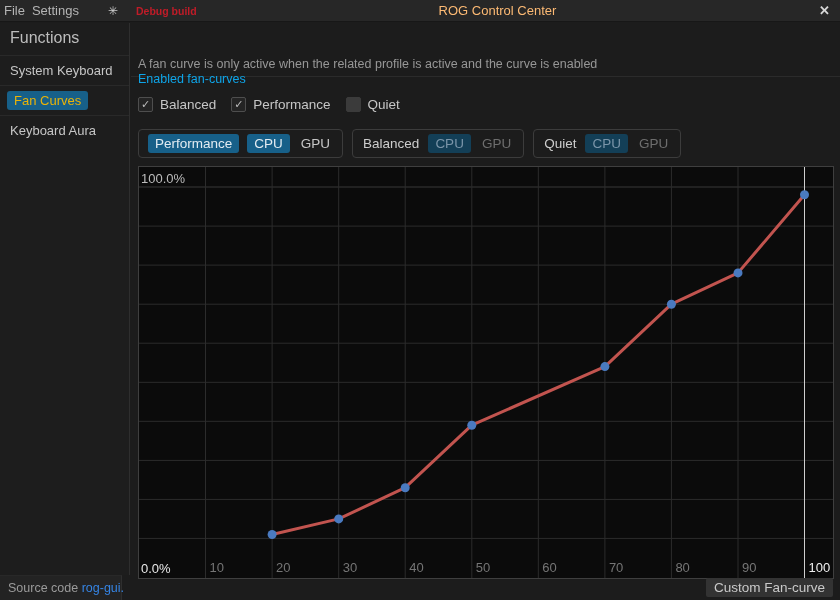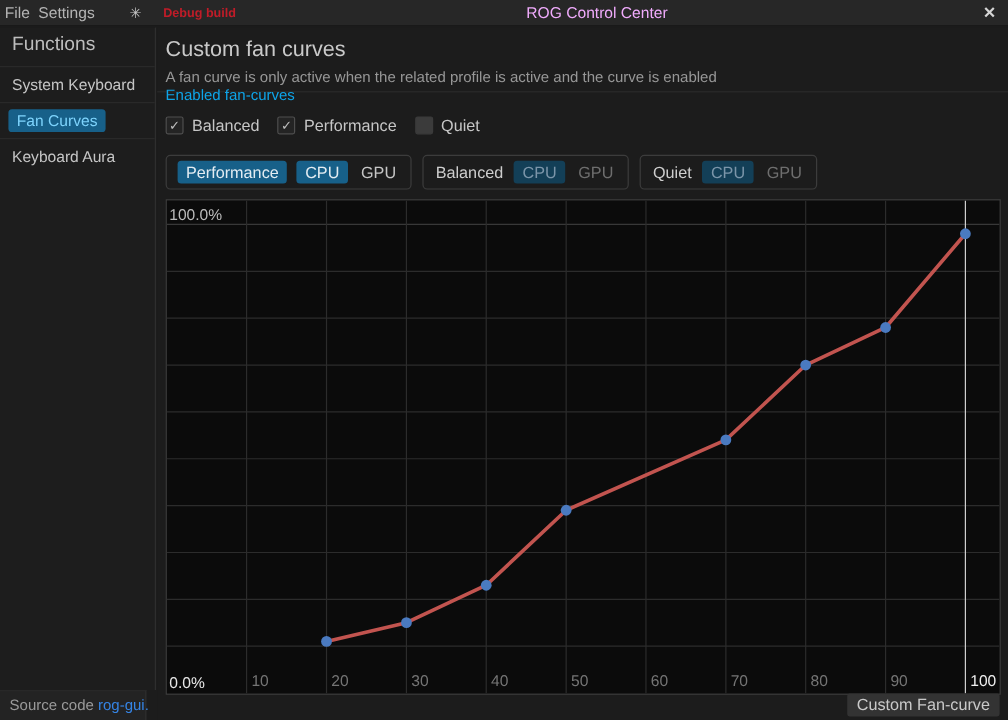--- a/index.html
+++ b/index.html
@@ -7,31 +7,31 @@
   body { font-family:"Liberation Sans", sans-serif; }
   #app { position:relative; width:840px; height:600px; background:#1c1c1c; overflow:hidden; }
 
   
   .titlebar { position:absolute; top:0; left:0; right:0; height:22px; background:#272727;
               border-bottom:1px solid #171717; display:flex; align-items:center;
               font-size:13px; color:#b4b4b4; }
   .menu-item { margin-left:1px; padding:0 3px; cursor:default; }
   .theme-icon { margin-left:26px; font-size:12px; color:#c9c9c9; }
   .debug { margin-left:18px; font-size:10.5px; font-weight:bold; color:var(--debug,#c01c28); }
-  .win-title { position:absolute; left:155px; right:0; text-align:center; color:#f0abfc; }
+  .win-title { position:absolute; left:155px; right:0; text-align:center; color:#fdba74; }
   .win-close { position:absolute; right:10px; top:0; height:22px; line-height:22px;
                font-size:13px; font-weight:bold; color:#d6d6d6; cursor:default; }
 
   
   .sidebar { position:absolute; top:23px; left:0; width:130px; bottom:25px;
              background:#1d1d1d; border-right:1px solid #2e2e2e; }
   .sidebar-header { padding:6px 10px 8px 10px; font-size:16px; color:#bdbdbd; }
   .side-item { padding:7px 10px; font-size:13px; color:#c6c6c6; border-top:1px solid #292929; }
   .side-item .pill-active { display:inline-block; background:var(--accent,#176089);
-             color:#7dd3fc; padding:2px 7px; border-radius:3px; margin:-2px 0 -2px -3px; }
+             color:#eab308; padding:2px 7px; border-radius:3px; margin:-2px 0 -2px -3px; }
 
   .footer-left { position:absolute; left:0; bottom:0; width:122px; height:25px;
              background:#232323; border-right:1px solid #2e2e2e; border-top:1px solid #282828;
              display:flex; align-items:center; padding-left:8px; font-size:12.5px; color:#9a9a9a;
              white-space:pre; }
   .footer-left a { color:var(--link,#3584e4); text-decoration:none; }
 
   
   .content { position:absolute; left:131px; top:23px; right:0; bottom:0; background:#1c1c1c; }
   .page-title { position:absolute; left:7px; top:8px; font-size:18px; color:#c9c9c9; font-weight:normal; }
@@ -92,21 +92,20 @@
     <div class="side-item">System Keyboard</div>
     <div class="side-item">
       <span class="pill-active">Fan Curves</span>
     </div>
     <div class="side-item">Keyboard Aura</div>
   </div>
 
   <div class="footer-left"><span>Source code </span><a href="#">rog-gui.</a></div>
 
   <div class="content">
-    <h1 class="page-title">Custom fan curves</h1>
     <div class="page-subtitle">A fan curve is only active when the related profile is active and the curve is enabled</div>
     <div class="hdr-divider"></div>
     <div class="enabled-label">Enabled fan-curves</div>
 
     <div class="checkbox-row">
       <div class="cb-group">
         <span class="cb-box checked">
             <span>✓</span>
           </span>
         <span>Balanced</span>

